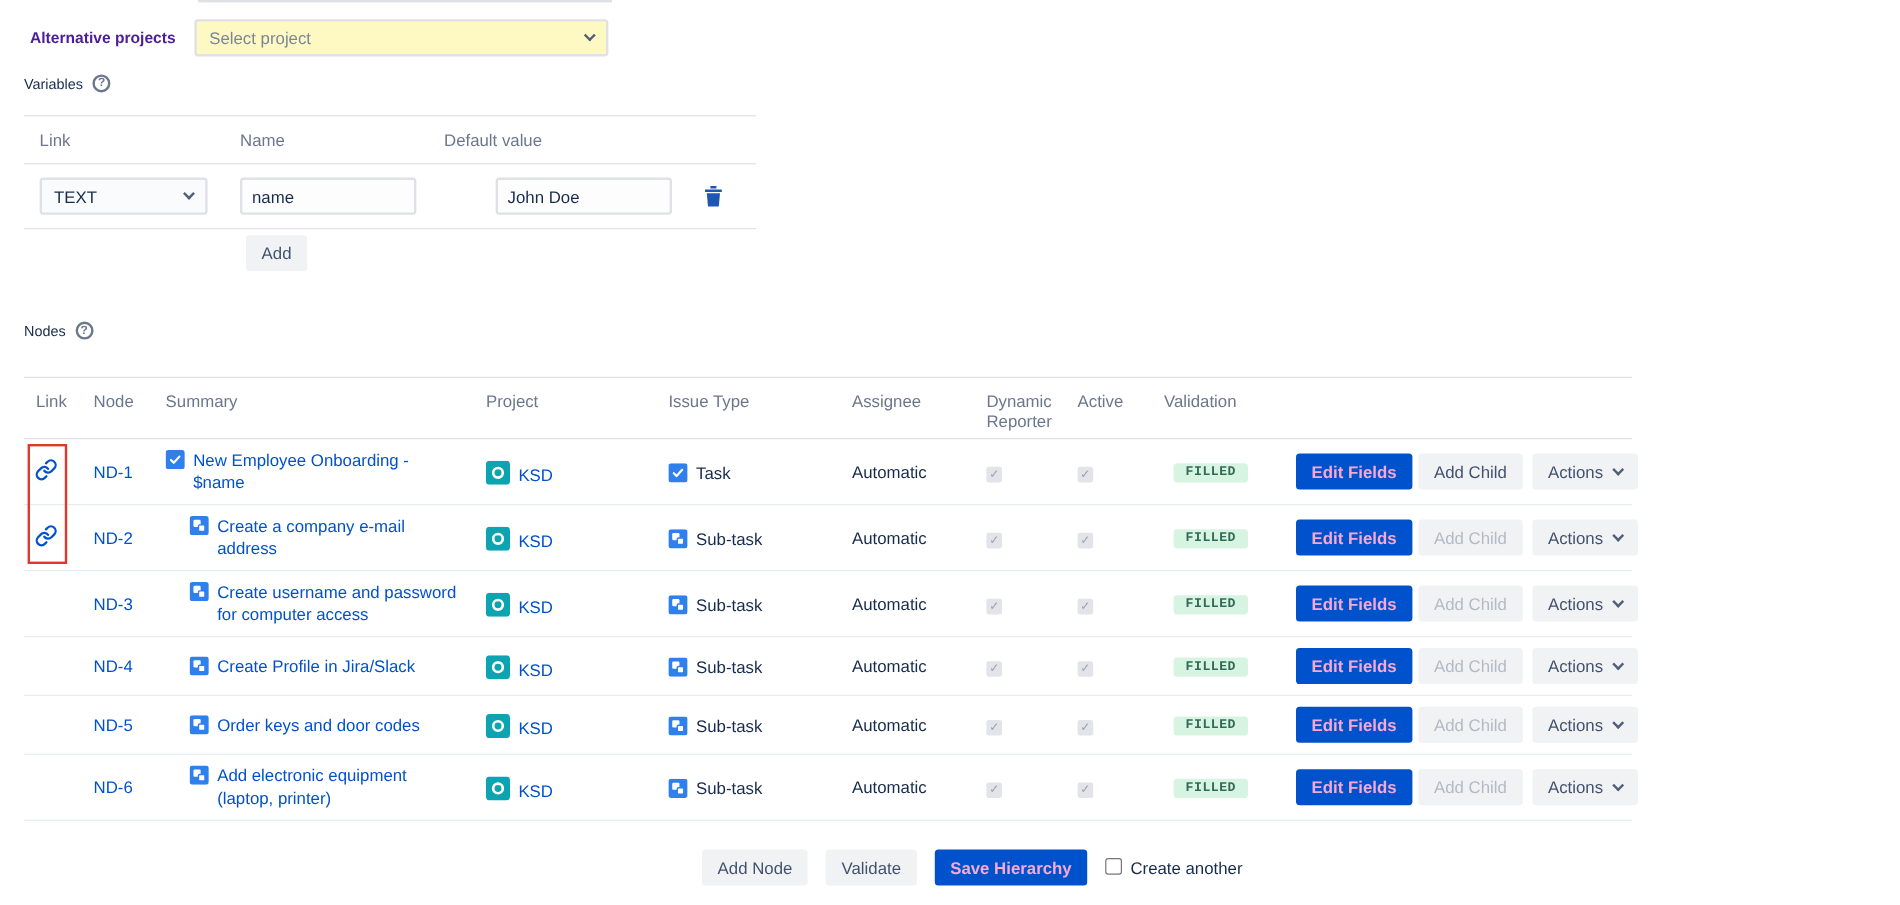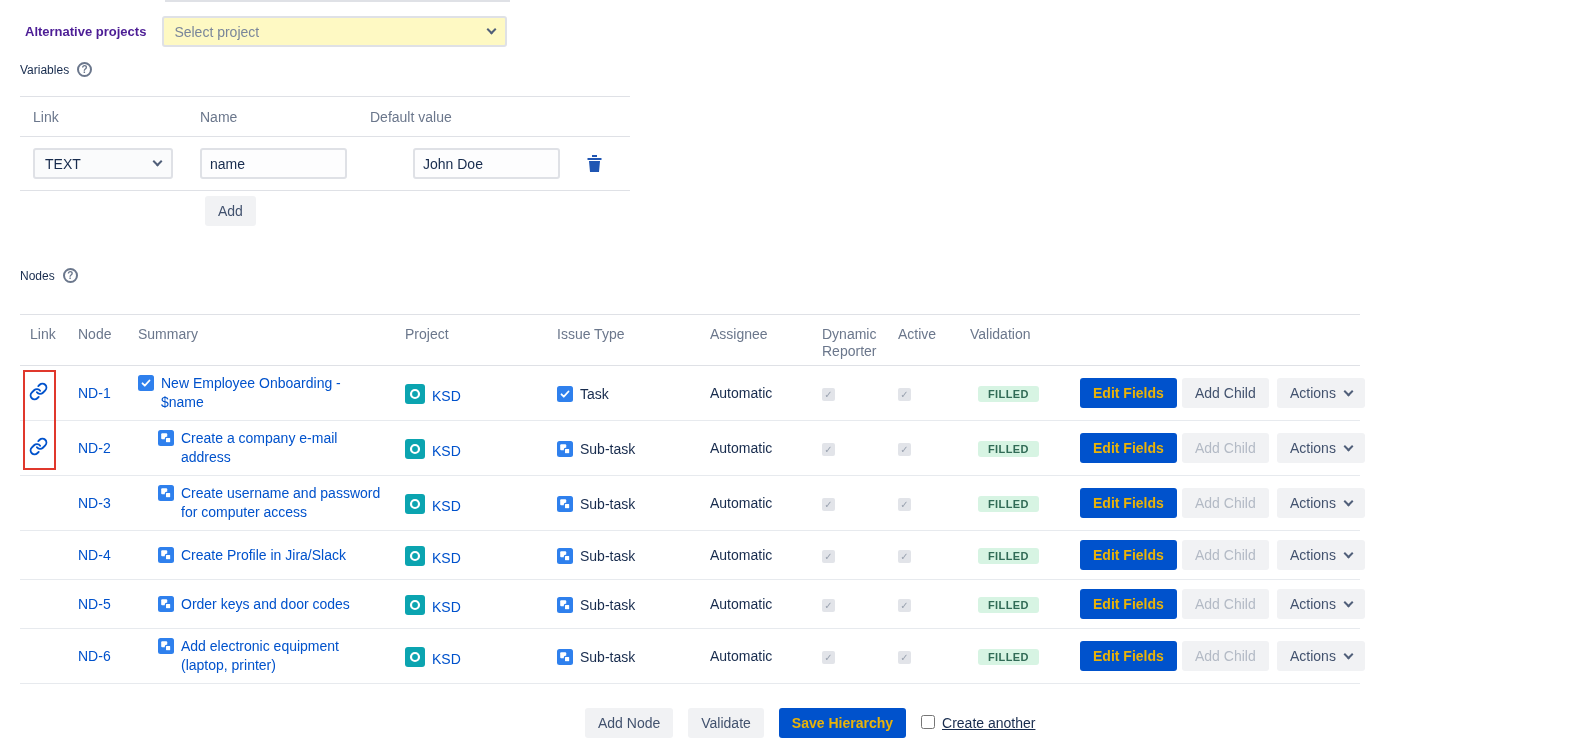--- a/index.html
+++ b/index.html
@@ -46,58 +46,58 @@
   .vars-body .type-select { margin-left:13px; width:140px; background:#fafbfc; }
   .input { height:31px; width:147px; border:2px solid var(--border,#dfe1e6); border-radius:3px; padding:0 8px;
            font:inherit; color:var(--text,#172b4d); background:#fdfdfe; }
   .dv-cell { display:flex; align-items:center; gap:24px;padding-left:43px; }
   .trash-btn { background:none; border:none; cursor:pointer; display:inline-flex; padding:2px; }
 
   .add-var-btn { position:absolute; top:196px; left:205px; }
 
   .btn { display:inline-flex; align-items:center; justify-content:center; height:30px; padding:0 13px;
          border:none; border-radius:3px; background:#f1f2f4; color:#42526e; font:inherit; cursor:pointer; white-space:nowrap; }
-  .btn-primary { background:var(--primary,#0052cc); color:#eab308; font-weight:bold; }
+  .btn-primary { background:var(--primary,#0052cc); color:#f9a8d4; font-weight:bold; }
   .btn-disabled { color:#b3bac5; cursor:default; }
   .btn-actions { gap:9px; }
 
   
   .nodes-table { position:absolute; top:314px; left:20px; width:1340px; }
   .ngrid { display:grid; grid-template-columns:50px 63px 267px 152px 153px 112px 76px 72px 110px 102px 95px 88px; }
   .nhead { border-top:1px solid var(--border,#dfe1e6); border-bottom:1px solid var(--border,#dfe1e6);
            color:var(--muted,#6b778c); height:52px; align-items:start; padding-top:0; }
   .nhead > div { padding:11px 0 0 5px; line-height:17px; }
   .nhead .h-link { padding-left:10px; }
   .nhead .h-node { padding-left:8px; }
   .nhead .h-dyn { max-width:70px; }
   .nrow { align-items:center; min-height:49px; padding:8px 0; border-bottom:1px solid #e7eaee; }
   .nrow > div { padding-left:5px; }
   .c-link { padding-left:9px !important; }
   .c-node { padding-left:8px !important; }
-  .c-validation { padding-left:13px !important; }
+  .c-validation { padding-left:13px !important;font-family:Liberation Mono, monospace; }
   .c-summary { display:flex; align-items:flex-start; gap:7px; line-height:19px; }
   .c-summary .summary-text { max-width:200px; display:inline-block; }
   .c-summary.indent { padding-left:25px !important; }
   .c-project, .c-itype { display:flex; align-items:flex-end; gap:7px; }
   .icon16 { flex:0 0 auto; display:inline-flex; margin-top:1px; }
   .link-icon { display:inline-flex; cursor:pointer; }
 
   .cbx { width:13px; height:13px; border-radius:2px; background:#e2e4e9; display:inline-flex;
          align-items:center; justify-content:center; }
   .cbx::after { content:"✓"; font-size:10px; color:#9aa3b0; }
 
   .badge { display:inline-block; padding:2px 10px; border-radius:3px; background:var(--badge_bg,#d7f4e3);
            color:var(--badge_text,#316b56); font-size:11px; font-weight:bold; letter-spacing:.4px; }
 
   .annotation-box { position:absolute; left:3px; top:56px; width:33px; height:100px;
                     border:2px solid var(--annotation,#e0382c); pointer-events:none; z-index:3; }
 
   
   .footer { position:absolute; top:708px; left:585px; display:flex; align-items:center; gap:15px; }
-  .create-another { display:flex; gap:7px;text-decoration:underline; }
+  .create-another { display:flex; gap:7px; }
   .create-another input { width:14px; height:14px; }
 </style>
 </head>
 <body>
 
 <svg width="0" height="0" style="position:absolute">
   <defs>
     <g id="ic-link" fill="none" stroke="#0052cc" stroke-width="2.4" stroke-linecap="round" stroke-linejoin="round">
       <path d="M10 13a5 5 0 0 0 7.54.54l3-3a5 5 0 0 0-7.07-7.07l-1.72 1.71"></path>
       <path d="M14 11a5 5 0 0 0-7.54-.54l-3 3a5 5 0 0 0 7.07 7.07l1.71-1.71"></path>

